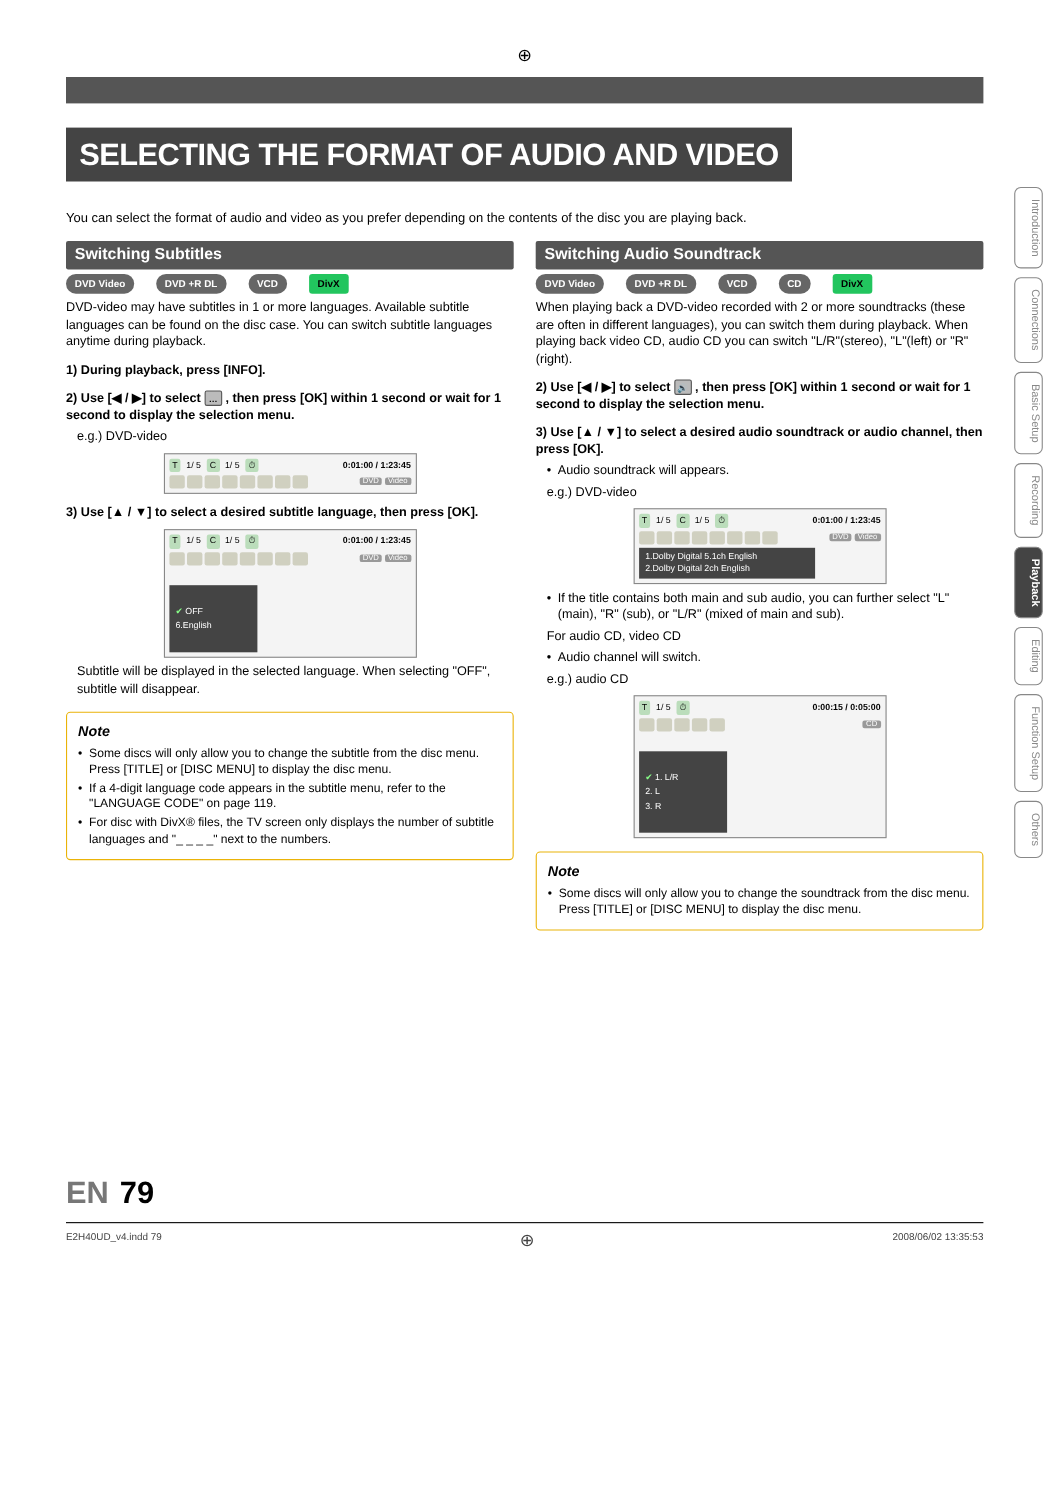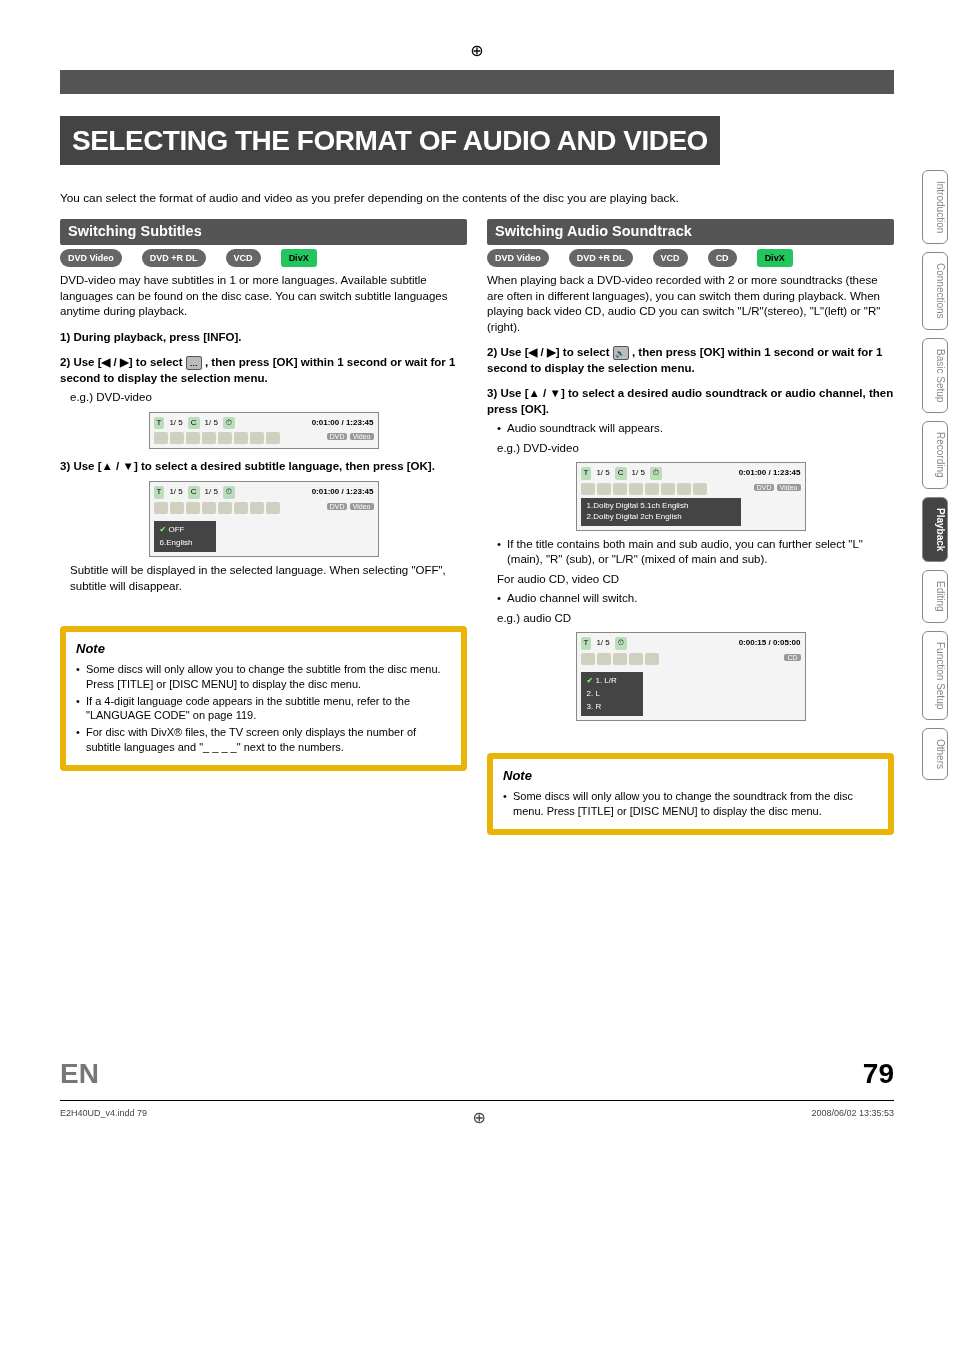--- a/index.html
+++ b/index.html
@@ -43,34 +43,34 @@
     border:1px solid #888; background:#f4f4f4;
     margin:6px auto; width: 230px; font-size:8px; padding:4px;
   }
   .osd-row { display:flex; align-items:center; gap:3px; }
   .osd-cell { background:#bdb; padding:1px 3px; border-radius:2px; font-size:8px; }
   .osd-plain { padding:1px 2px; font-size:8px; }
   .osd-time { margin-left:auto; font-weight:bold; }
   .osd-iconrow { display:flex; gap:2px; margin-top:3px; }
   .osd-icon { width:14px; height:12px; background:#d0d0c0; border-radius:2px; font-size:6px; display:flex; align-items:center; justify-content:center; }
   .osd-tag { background:#999; color:#fff; padding:0 3px; font-size:7px; border-radius:2px; }
-  .osd-menu { background:#444; color:#fff; padding:3px 6px; margin-top:7px; font-size:8px; width:62px; }
+  .osd-menu { background:#444; color:#fff; padding:18px 6px; margin-top:18px; font-size:8px; width:80px; }
   .osd-menu div { padding:1px 0; }
   .osd-menu .check::before { content:"✔ "; color:#8f8; }
   .osd-wide-menu { background:#444; color:#fff; padding:3px 6px; margin-top:3px; font-size:8px; width:160px; }
-  .note-box { border:6px solid #eab308; border-radius:4px; padding:8px 10px; margin-top:32px; }
+  .note-box { border:1px solid #eab308; border-radius:4px; padding:8px 10px; margin-top:12px; }
   .note-title { font-style:italic; font-weight:bold; font-size:13px; margin-bottom:4px; }
   .note-box ul { list-style:none; padding:0; }
   .note-box li { position:relative; padding-left:10px; margin:2px 0; font-size:11px; }
   .note-box li::before { content:"•"; position:absolute; left:0; }
   .icon-box { display:inline-block; border:1px solid #555; background:#bbb; width:16px; height:14px; vertical-align:middle; font-size:8px; text-align:center; line-height:14px; border-radius:2px; }
   .side-tabs { position:absolute; right:6px; top:170px; display:flex; flex-direction:column; gap:8px; }
   .tab { border:1px solid #888; border-radius:6px; width:26px; padding:10px 0; writing-mode:vertical-rl; text-align:center; font-size:10px; color:#888; background:#fff; }
   .tab.active { background:#444; color:#fff; font-weight:bold; }
-  .footer { display:flex; justify-content:space-between; align-items:baseline; margin-top:220px; gap:10px; }
+  .footer { display:flex; justify-content:flex-start; align-items:baseline; margin-top:220px; gap:10px; }
   .footer .lang { font-size:28px; font-weight:bold; color:#777; }
   .footer .pg { font-size:28px; font-weight:bold; color:#000; }
   .footline { border-top:1px solid #000; margin-top:8px; }
   .print-info { display:flex; justify-content:space-between; font-size:9px; color:#444; margin-top:6px; }
   .tri { font-family: Arial; }
   .bullet-line { position:relative; padding-left:10px; margin:2px 0 2px 10px; }
   .bullet-line::before { content:"•"; position:absolute; left:0; }
 </style>
 </head>
 <body>

